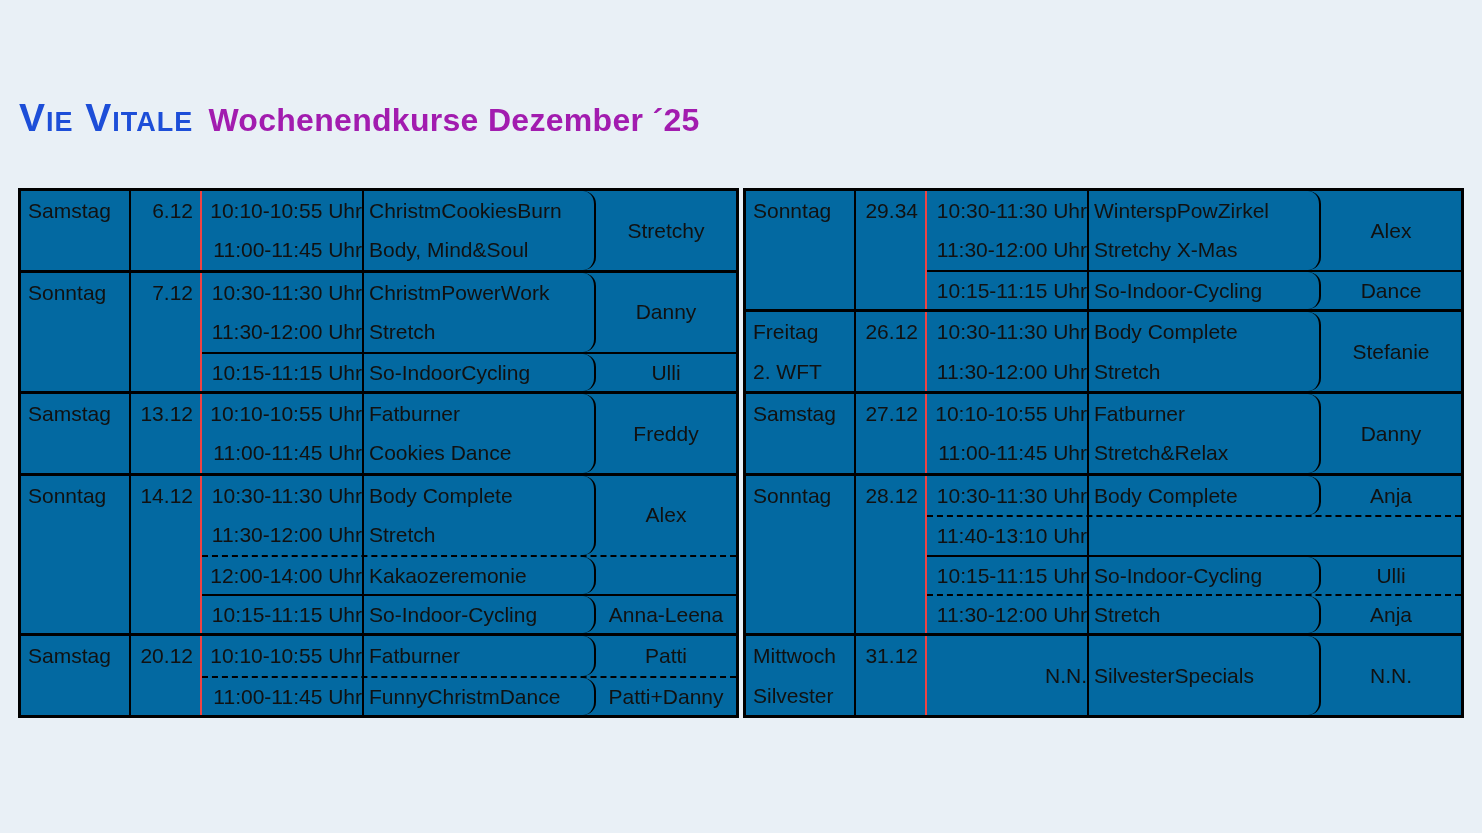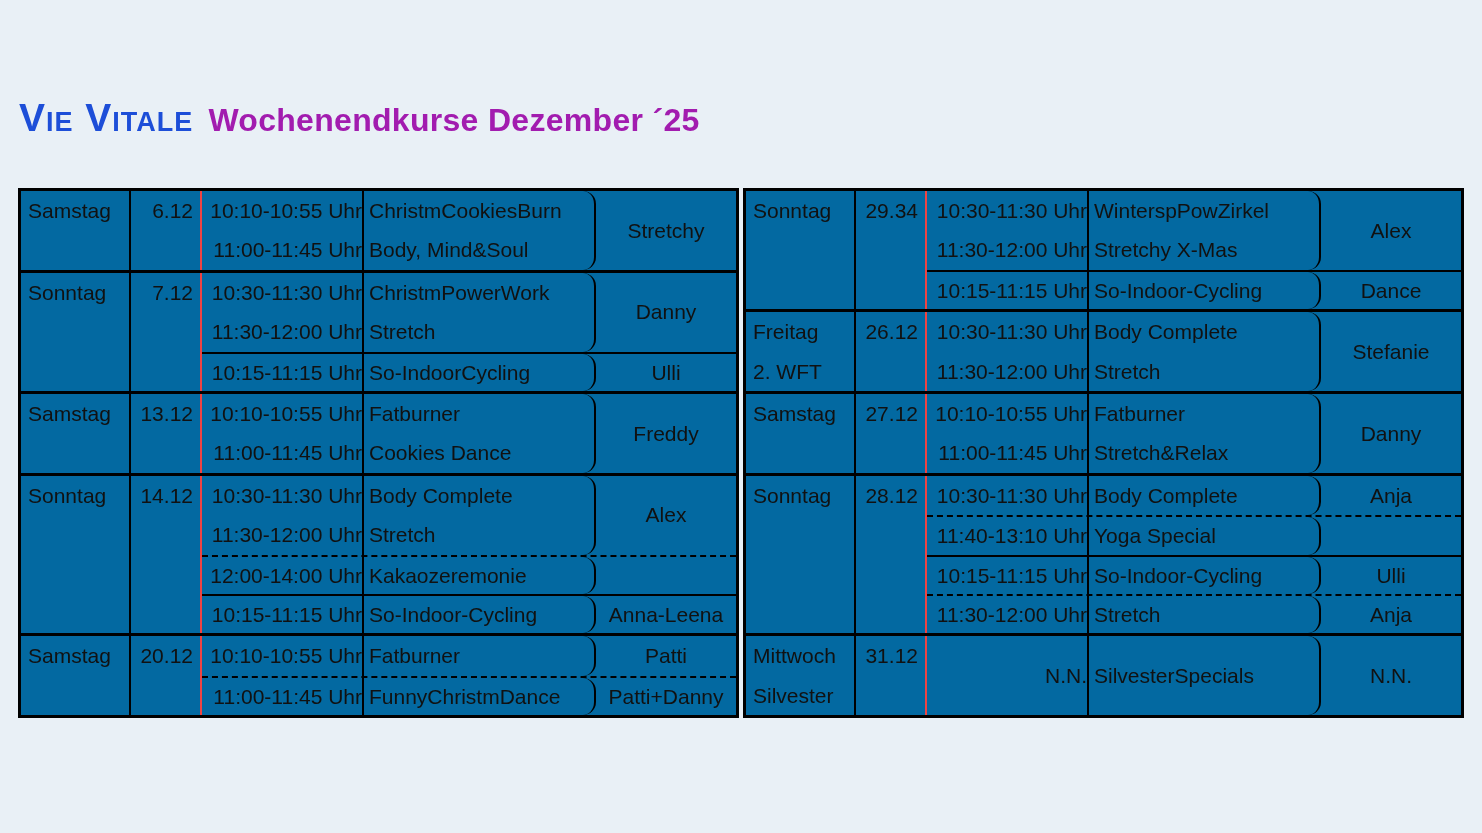--- a/index.html
+++ b/index.html
@@ -350,23 +350,20 @@
                 <div class="ln">Body Complete</div>
               </div>
               <div class="cell trainer">
                 <div class="ln">Anja</div>
               </div>
             </div>
             <div class="subrow bt-dashed" style="height: 39.4px;">
               <div class="cell time">
                 <div class="ln">11:40-13:10 Uhr</div>
               </div>
-              <div class="cell course">
-                <div class="ln">Yoga Special</div>
-              </div>
             </div>
             <div class="subrow bt-solid" style="height: 39.4px;">
               <div class="cell time">
                 <div class="ln">10:15-11:15 Uhr</div>
               </div>
               <div class="cell course">
                 <div class="ln">So-Indoor-Cycling</div>
               </div>
               <div class="cell trainer">
                 <div class="ln">Ulli</div>

